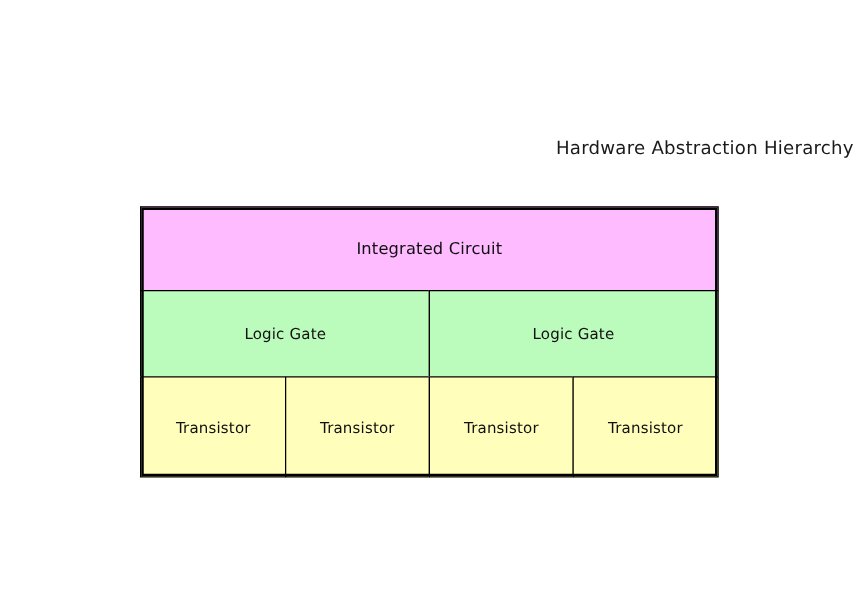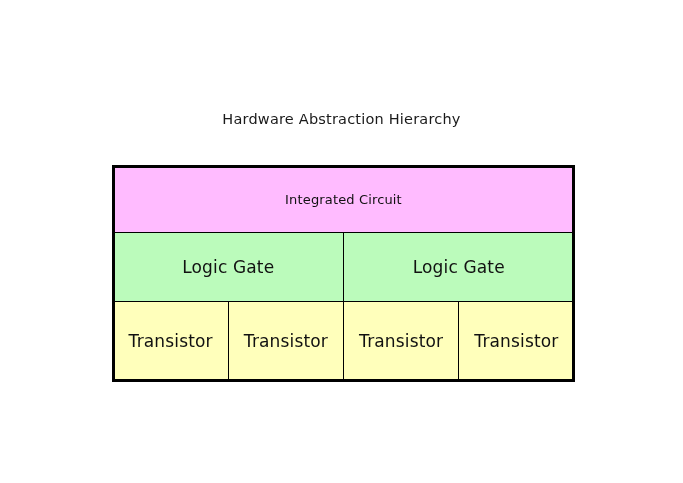--- a/index.html
+++ b/index.html
@@ -25,21 +25,21 @@
     height: 483px;
     background: #ffffff;
   }
 
   
   #chart-title {
     position: absolute;
     left: 0;
     top: 109px;
     width: 683px;
-    text-align: center;
+    text-align: right;
     font-size: 14.5px;
     font-weight: 500;
     letter-spacing: 0.2px;
     color: #1a1a1a;
     line-height: 20px;
     white-space: nowrap;
   }
 
   
   #hierarchy {
@@ -71,21 +71,21 @@
     display: flex;
     align-items: center;
     justify-content: center;
     border: 1.25px solid #000000;
     margin: -0.625px;
     position: relative;
     overflow: hidden;
   }
 
   .cell-label {
-    font-size: 17px;
+    font-size: 12px;
     font-weight: 500;
     color: #111111;
     letter-spacing: 0.15px;
     white-space: nowrap;
     line-height: 1;
   }
 
   .tier-0 .cell-label { font-size: 13px; }
 
   

